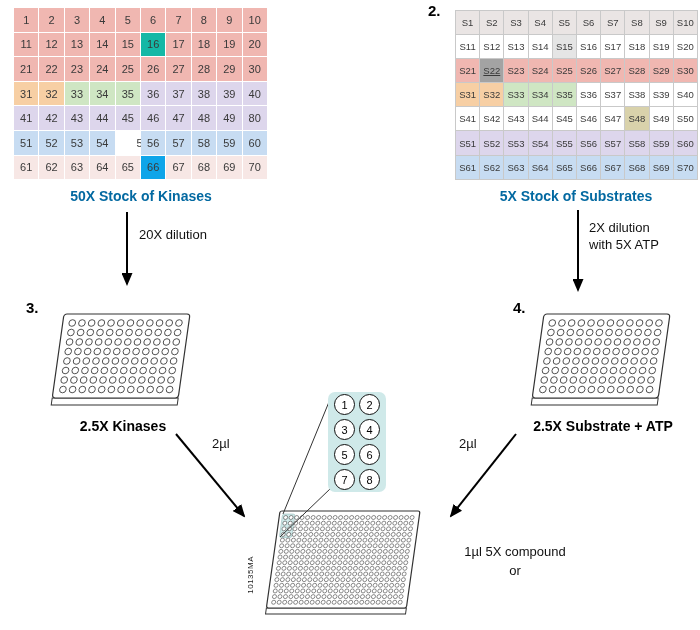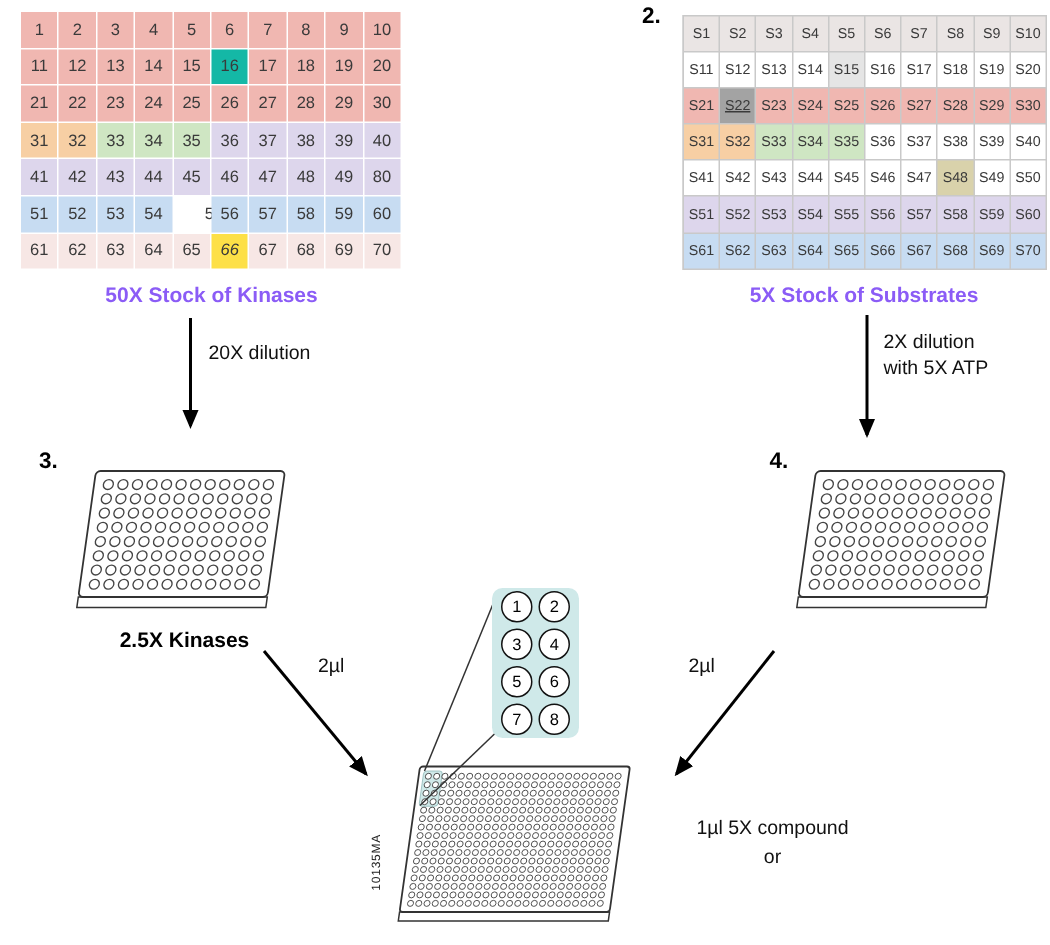--- a/index.html
+++ b/index.html
@@ -3,21 +3,21 @@
 <meta charset="utf-8">
 <style>
   html,body { margin:0; padding:0; background:#fff; font-family:"Liberation Sans", sans-serif; }
   .canvas { position:relative; width:700px; height:630px; background:#fff; overflow:hidden; }
 
   .grid { position:absolute; display:grid; gap:1px; }
   .grid .cell { display:flex; align-items:center; justify-content:center; color:#3a3a3a; }
   #kinase-grid { left:14px; top:8px; grid-template-columns:repeat(10,24.4px); grid-auto-rows:23.6px; background:#ffffff; font-size:11px; }
   #substrate-grid { left:455px; top:10px; grid-template-columns:repeat(10,23.2px); grid-auto-rows:23.1px; background:#c9c9c9; border:1px solid #c9c9c9; font-size:9.5px; }
 
-  .grid-title { position:absolute; font-weight:bold; font-size:14px; color:#8b5cf6; text-align:center; }
+  .grid-title { position:absolute; font-weight:bold; font-size:14px; color:#0369a1; text-align:center; }
   #kinase-title { left:14px; top:188px; width:254px; }
   #substrate-title { left:455px; top:188px; width:242px; }
 
   .step-label { position:absolute; font-weight:bold; font-size:15px; color:#000; }
   #step2 { left:428px; top:2px; }
   #step3 { left:26px; top:299px; }
   #step4 { left:513px; top:299px; }
 
   .arrow-label { position:absolute; font-size:13px; color:#111; }
   #kinase-dilution-label { left:139px; top:227px; }
@@ -119,21 +119,21 @@
       <div class="cell" style="background: rgb(199, 220, 242);">56</div>
       <div class="cell" style="background: rgb(199, 220, 242);">57</div>
       <div class="cell" style="background: rgb(199, 220, 242);">58</div>
       <div class="cell" style="background: rgb(199, 220, 242);">59</div>
       <div class="cell" style="background: rgb(199, 220, 242);">60</div>
       <div class="cell" style="background: rgb(247, 231, 229);">61</div>
       <div class="cell" style="background: rgb(247, 231, 229);">62</div>
       <div class="cell" style="background: rgb(247, 231, 229);">63</div>
       <div class="cell" style="background: rgb(247, 231, 229);">64</div>
       <div class="cell" style="background: rgb(247, 231, 229);">65</div>
-      <div class="cell" style="background: #fde047; font-style: italic;">66</div>
+      <div class="cell" style="background: #0ea5e9;">66</div>
       <div class="cell" style="background: rgb(247, 231, 229);">67</div>
       <div class="cell" style="background: rgb(247, 231, 229);">68</div>
       <div class="cell" style="background: rgb(247, 231, 229);">69</div>
       <div class="cell" style="background: rgb(247, 231, 229);">70</div>
     </div>
   <div id="kinase-title" class="grid-title">50X Stock of Kinases</div>
 
   <div id="step2" class="step-label">2.</div>
   <div id="substrate-grid" class="grid">
       <div class="cell" style="background: rgb(234, 229, 228);">S1</div>
@@ -420,20 +420,21 @@
           <circle cx="58" cy="75.5" r="3.3"></circle>
           <circle cx="67.69999999999999" cy="75.5" r="3.3"></circle>
           <circle cx="77.39999999999999" cy="75.5" r="3.3"></circle>
           <circle cx="87.1" cy="75.5" r="3.3"></circle>
           <circle cx="96.8" cy="75.5" r="3.3"></circle>
           <circle cx="106.5" cy="75.5" r="3.3"></circle>
           <circle cx="116.19999999999999" cy="75.5" r="3.3"></circle>
         </g>
     </g>
   </svg>
+  <div id="plate4-label" class="plate-label">2.5X Substrate + ATP</div>
 
   <svg id="plate384" class="plate-svg" width="170" height="118" viewBox="0 0 170 118">
     <g transform="translate(20,3) skewX(-8)">
       <rect class="plate-lip" x="0" y="97" width="140" height="6"></rect>
       <rect class="plate-face" x="0" y="0" width="140" height="97" rx="2"></rect>
       <rect class="hl-fill" x="3" y="3" width="12.5" height="23.5" rx="2" style="fill: rgb(207, 233, 233);"></rect>
       <g id="plate384-wells" class="wells">
           <circle cx="6.5" cy="6.5" r="2"></circle>
           <circle cx="12" cy="6.5" r="2"></circle>
           <circle cx="17.5" cy="6.5" r="2"></circle>

